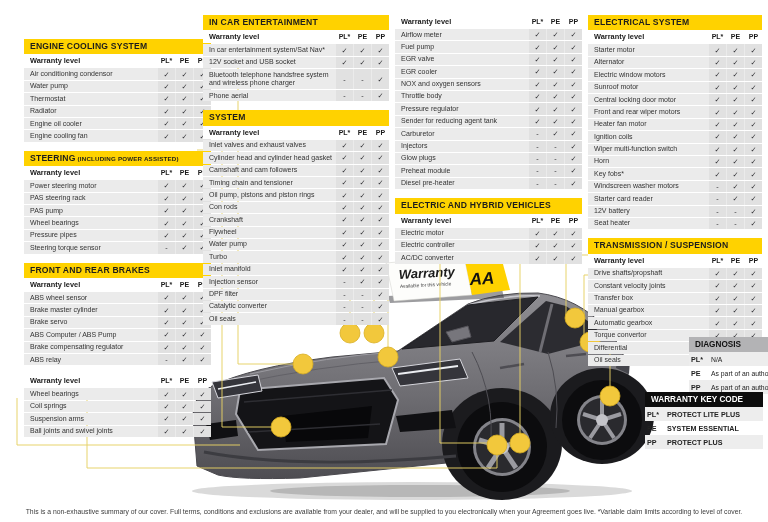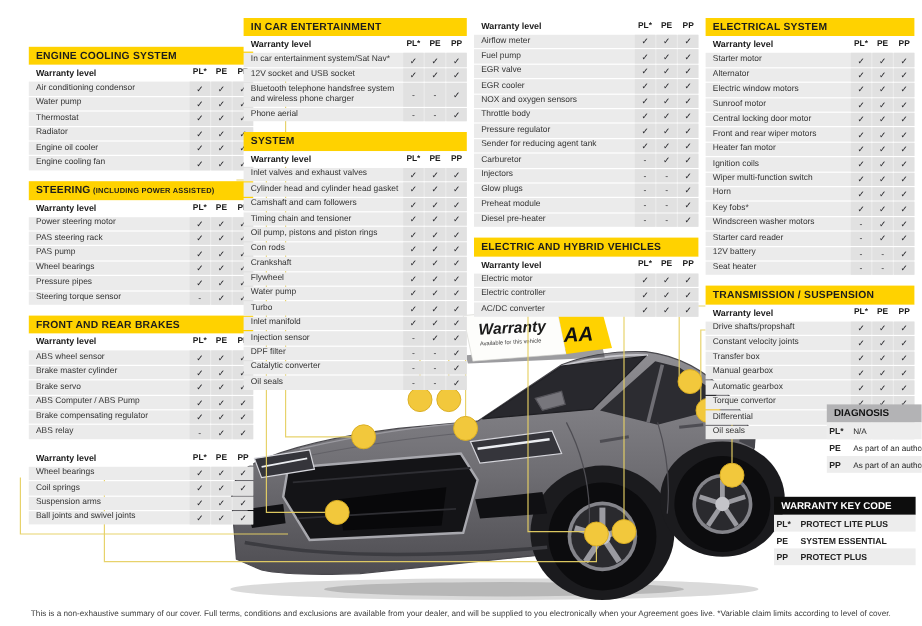--- a/index.html
+++ b/index.html
@@ -21,21 +21,21 @@
   .row{display:flex;justify-content:space-between;align-items:stretch;background:#ebebeb;
        margin-bottom:1px;padding-left:6px;font-size:7px;color:#333;}
   .row .lbl{line-height:1.2;padding:1.5px 2px 1.5px 0;align-self:center;}
   .marks{display:flex;}
   .mark{width:17px;margin-left:1px;background:#e1e1e1;display:flex;align-items:center;
         justify-content:center;font-style:normal;font-size:7.2px;color:#2d2d31;}
   .side-box{position:absolute;width:118px;z-index:3;}
   #diagnosis{left:645px;top:337px;margin-left:44px;}
   #keycode{left:645px;top:392px;}
   .diag-header{background:#b3b3b5;color:#111;font-weight:bold;font-size:8.2px;padding:3px 6px;}
-  .kc-header{background:#0d0d0d;color:#fff;font-weight:bold;font-size:8.2px;padding:3px 6px;margin-top:22px;}
+  .kc-header{background:#0d0d0d;color:#fff;font-weight:bold;font-size:8.2px;padding:3px 6px;}
   .kv-row{display:flex;align-items:baseline;padding:2.5px 2px 2.5px 2px;font-size:6.8px;color:#222;}
   .kv-row:nth-child(even){background:#ededed;}
   .kv-key{font-weight:bold;width:20px;flex:0 0 20px;font-size:7.2px;}
   .kc-val{font-weight:bold;font-size:7.2px;}
   #footer{position:absolute;left:0;right:0;bottom:7px;text-align:center;font-size:6.8px;
           color:#3c3c3c;z-index:4;}
   #scene{position:absolute;left:0;top:0;z-index:1;}
 </style>
 </head>
 <body>

